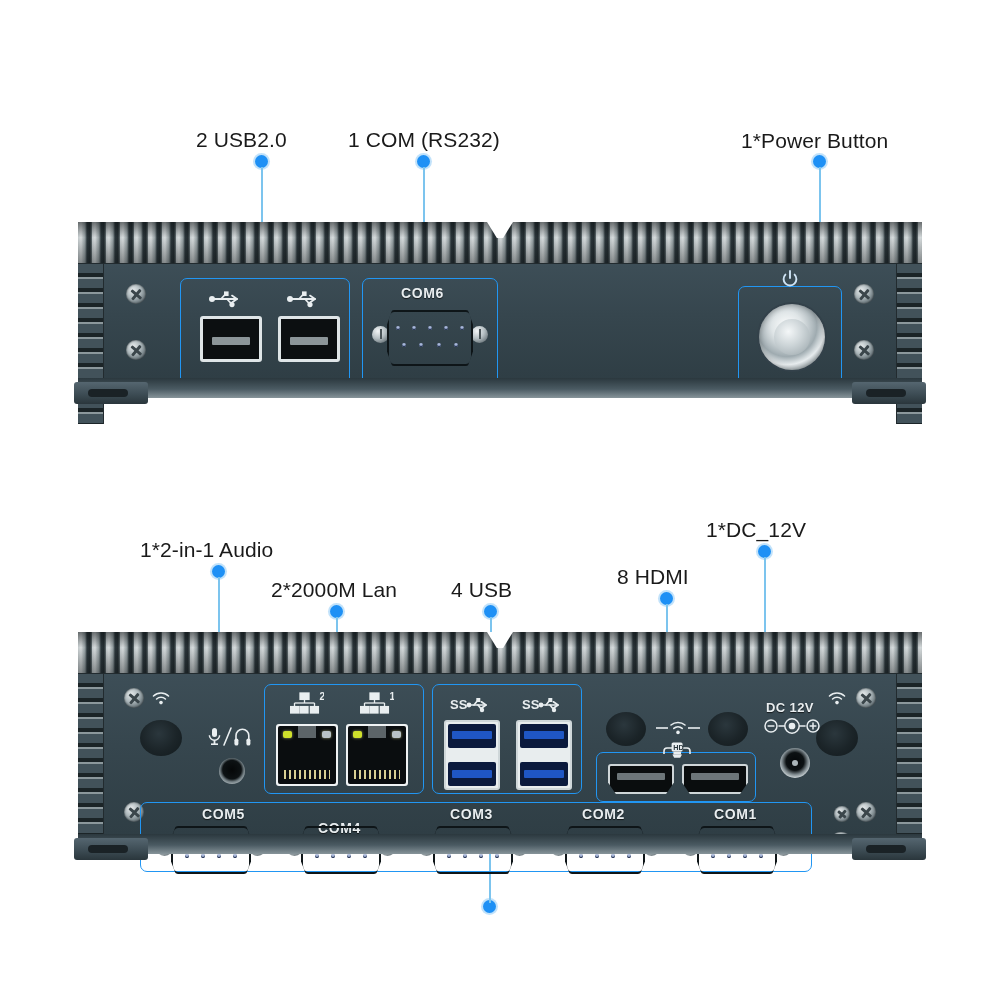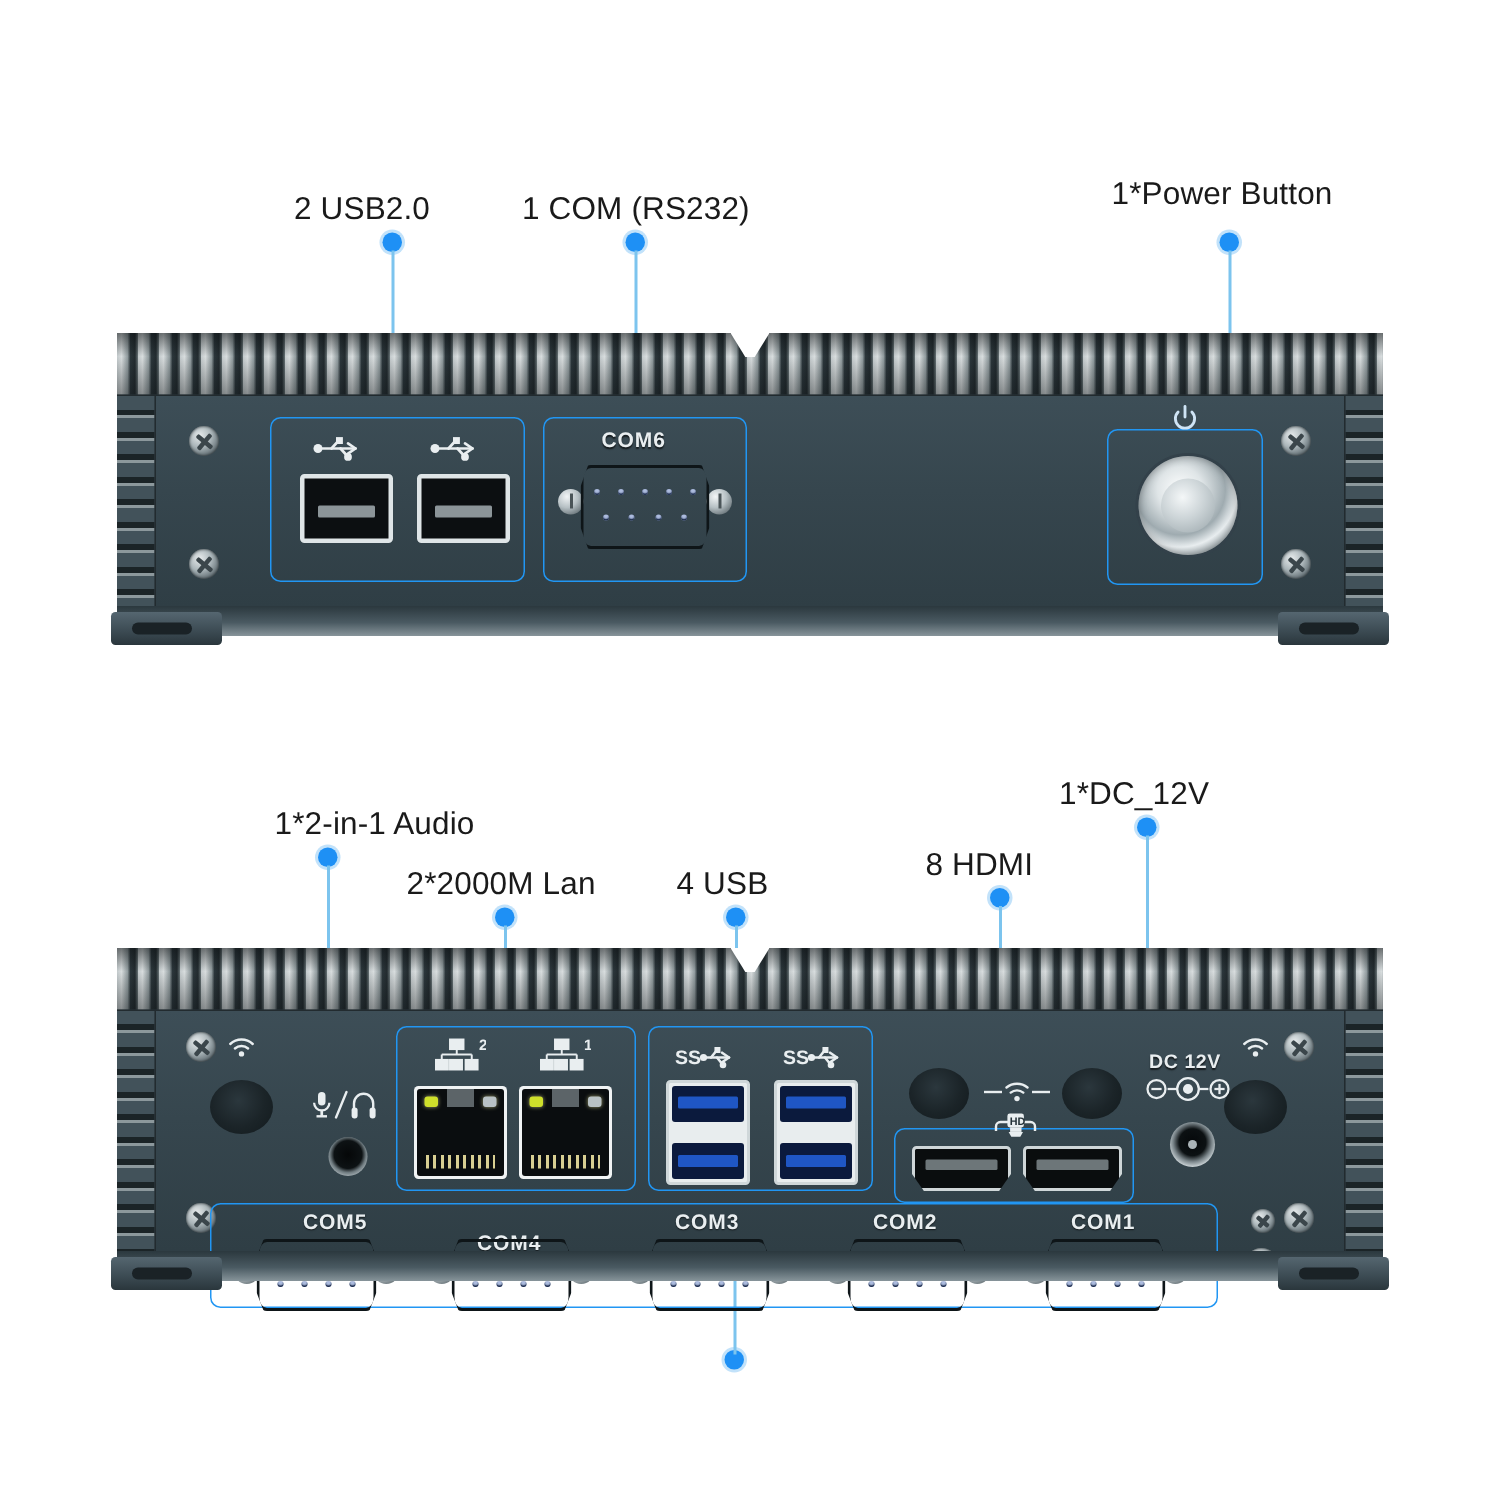--- a/index.html
+++ b/index.html
@@ -277,25 +277,25 @@
 <div id="stage">
 
   <div class="callout-label" style="left:196px; top:128px;">2 USB2.0</div>
   <div class="callout-dot" style="left:255px; top:155px;"></div>
   <div class="callout-line" style="left:260.5px; top:167px; height:103px;"></div>
 
   <div class="callout-label" style="left:348px; top:128px;">1 COM (RS232)</div>
   <div class="callout-dot" style="left:417px; top:155px;"></div>
   <div class="callout-line" style="left:422.5px; top:167px; height:103px;"></div>
 
-  <div class="callout-label" style="left:741px; top:118px;">1*Power Button</div>
+  <div class="callout-label" style="left:741px; top:129px;">1*Power Button</div>
   <div class="callout-dot" style="left:813px; top:155px;"></div>
   <div class="callout-line" style="left:818.5px; top:167px; height:104px;"></div>
 
-  <div class="chassis" style="left:78px; top:222px; width:844px; height:202px;">
+  <div class="chassis" style="left:78px; top:222px; width:844px; height:176px;">
 
     <div class="fins" style="height:42px;"></div>
     <div class="fin-notch" style="left:409px;"></div>
 
     <div class="side-fins left" style="left:0;  top:42px; height:160px;"></div>
     <div class="side-fins right" style="right:0; top:42px; height:160px;"></div>
 
     <div class="face" style="left:26px; right:26px; top:42px; bottom:20px;">
 
       <div class="screw" style="left:22px;  top:20px;"></div>
@@ -368,21 +368,21 @@
         </svg>
       </div>
       <div class="power-btn" style="left:655px; top:40px; width:66px; height:66px;"></div>
     </div>
 
     <div class="bottom-lip" style="bottom:0; height:20px;"></div>
     <div class="mount-tab" style="left:-4px;  bottom:-6px;"></div>
     <div class="mount-tab" style="right:-4px; bottom:-6px;"></div>
   </div>
 
-  <div class="callout-label" style="left:140px; top:538px;margin-left:43px;">1*2-in-1 Audio</div>
+  <div class="callout-label" style="left:140px; top:538px;">1*2-in-1 Audio</div>
   <div class="callout-dot" style="left:212px; top:565px;"></div>
   <div class="callout-line" style="left:217.5px; top:577px; height:136px;"></div>
 
   <div class="callout-label" style="left:271px; top:578px;">2*2000M Lan</div>
   <div class="callout-dot" style="left:330px; top:605px;"></div>
   <div class="callout-line" style="left:335.5px; top:617px; height:80px;"></div>
 
   <div class="callout-label" style="left:451px; top:578px;">4 USB</div>
   <div class="callout-dot" style="left:484px; top:605px;"></div>
   <div class="callout-line" style="left:489.5px; top:617px; height:80px;"></div>

